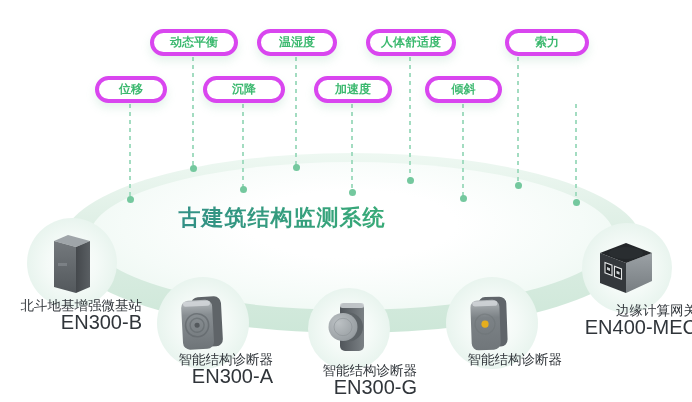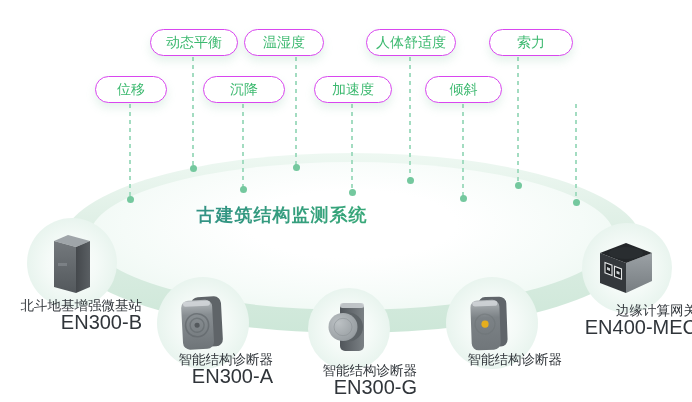--- a/index.html
+++ b/index.html
@@ -3,23 +3,23 @@
 <meta charset="utf-8">
 <style>
   html,body{margin:0;padding:0;background:#fff;}
   .canvas{
     position:relative;width:692px;height:402px;overflow:hidden;background:#fff;
     font-family:"Liberation Sans","DejaVu Sans",sans-serif;
   }
   
   .pill{
     position:absolute;height:27px;box-sizing:border-box;
-    background:#fff;border:1px solid #d946ef;border-radius:14px;
+    background:#fff;border:4px solid #d946ef;border-radius:14px;
     box-shadow:0 5px 10px rgba(120,190,155,.20);
-    color:#3cb96f;font-size:14px;font-weight:400;
+    color:#3cb96f;font-size:12px;font-weight:700;
     display:flex;align-items:center;justify-content:center;white-space:nowrap;
   }
   .row1{top:29px;} .row2{top:76px;text-align:right;}
   
   .conn{
     position:absolute;width:2px;
     background:repeating-linear-gradient(180deg,#a3dcc1 0 4px,transparent 4px 8px);
   }
   .dot{
     position:absolute;width:7px;height:7px;border-radius:50%;
@@ -29,21 +29,21 @@
   .ellipse-outer{
     position:absolute;left:62px;top:153px;width:580px;height:180px;border-radius:50%;
     background:linear-gradient(180deg,#eef8f2 0%,#ddeee4 45%,#cde7d8 100%);
   }
   .ellipse-inner{
     position:absolute;left:90px;top:162px;width:524px;height:148px;border-radius:50%;
     background:radial-gradient(ellipse at 50% 42%,#ffffff 28%,#f5fbf8 62%,#e7f4ed 100%);
   }
   .sys-title{
     position:absolute;left:0;top:203px;width:564px;text-align:center;
-    font-size:18px;font-weight:700;letter-spacing:1px;
+    font-size:22px;font-weight:700;letter-spacing:1px;
     background:linear-gradient(90deg,#2e7a93 0%,#35a07c 55%,#3fc36c 100%);
     -webkit-background-clip:text;background-clip:text;color:transparent;
     -webkit-text-fill-color:transparent;
   }
   
   .glow{
     position:absolute;border-radius:50%;
     background:radial-gradient(circle,#ffffff 0%,#f4faf7 40%,#e8f4ee 72%,#dfeee6 100%);
   }
   .dev{position:absolute;}
@@ -76,23 +76,23 @@
   <div class="dot" style="left:293px;top:164px;"></div>
   <div class="dot" style="left:407px;top:177px;"></div>
   <div class="dot" style="left:515px;top:182px;"></div>
   <div class="dot" style="left:127px;top:196px;"></div>
   <div class="dot" style="left:240px;top:186px;"></div>
   <div class="dot" style="left:349px;top:189px;"></div>
   <div class="dot" style="left:460px;top:195px;"></div>
   <div class="dot" style="left:573px;top:199px;"></div>
 
   <div class="pill row1" style="left:150px;width:88px;">动态平衡</div>
-  <div class="pill row1" style="left:244px;width:80px;">温湿度</div>
+  <div class="pill row1" style="left:257px;width:80px;">温湿度</div>
   <div class="pill row1" style="left:366px;width:90px;">人体舒适度</div>
-  <div class="pill row1" style="left:489px;width:84px;">索力</div>
+  <div class="pill row1" style="left:505px;width:84px;">索力</div>
 
   <div class="pill row2" style="left:95px;width:72px;">位移</div>
   <div class="pill row2" style="left:203px;width:82px;">沉降</div>
   <div class="pill row2" style="left:314px;width:78px;">加速度</div>
   <div class="pill row2" style="left:425px;width:77px;">倾斜</div>
 
   <div class="sys-title">古建筑结构监测系统</div>
 
   <div class="glow" style="left:27px;top:218px;width:90px;height:90px;"></div>
   <div class="glow" style="left:157px;top:277px;width:92px;height:92px;"></div>

